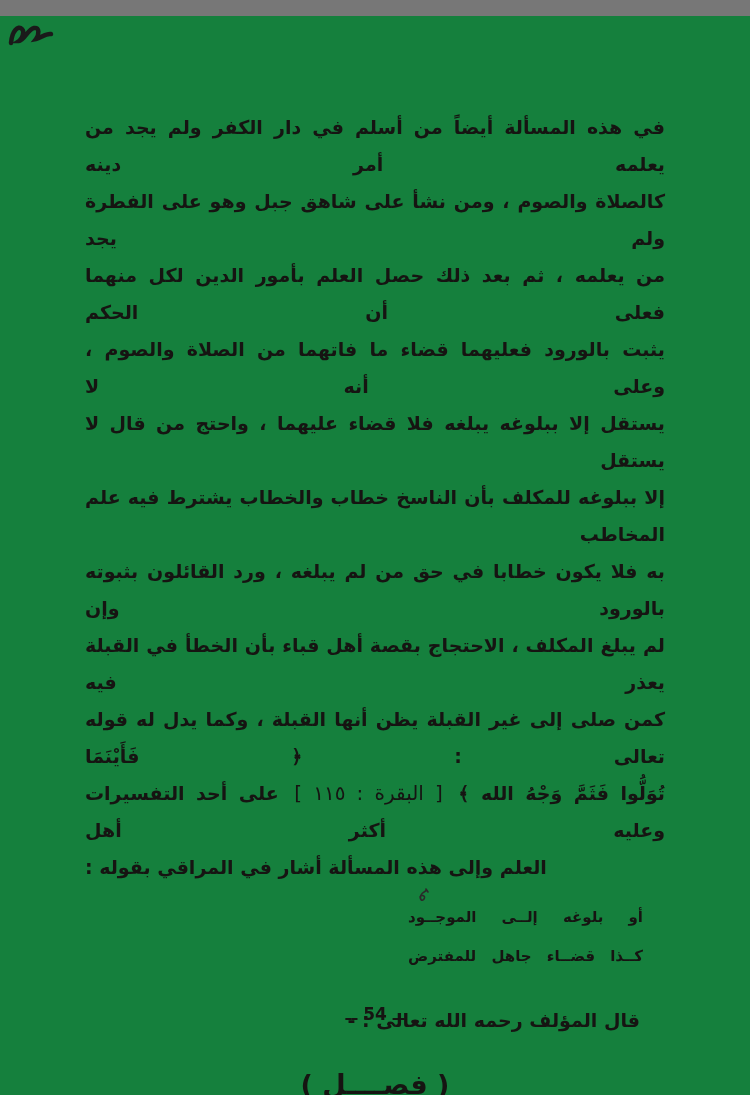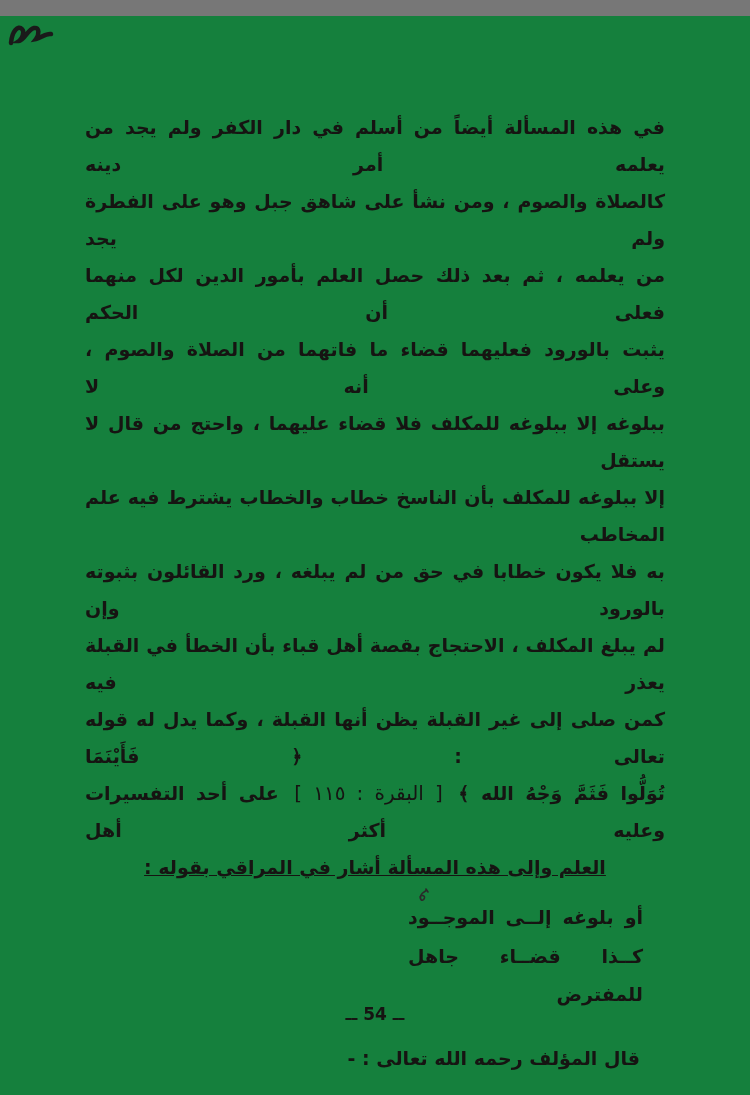--- a/index.html
+++ b/index.html
@@ -26,21 +26,21 @@
     font-size:19px;
     line-height:37px;
     font-weight:700;
     white-space:nowrap;
   }
   .jline{
     white-space:normal;
     text-align:justify;
     text-align-last:justify;
   }
-  .rline{ text-align:center;text-decoration:underline; }
+  .rline{ text-align:left; }
   .quran{
     font-weight:800;
     letter-spacing:.2px;
   }
   .verse-ref{
     font-size:20px;
     font-weight:400;
     padding:0 4px;
   }
   
@@ -49,21 +49,21 @@
     padding:0 22px 0 30px;
     display:flex;
     flex-direction:column;
     gap:1px;
   }
   .poem-row{
     display:flex;
     justify-content:space-between;
   }
   .hemistich{
-    font-size:19px;
+    font-size:15px;
     line-height:38px;
     font-weight:700;
     text-align:justify;
     text-align-last:justify;
   }
   .hemistich.right{ width:250px; }
   .hemistich.left{ width:235px; }
   .author-line{
     margin-top:27px;
     font-size:19px;
@@ -110,21 +110,21 @@
     <path d="M3,22 C4,10 10,4 14,8 C17,11 14,18 11,20 C16,20 20,8 26,7 C32,6 31,14 28,18 C33,17 38,12 43,13" fill="none" stroke="#1a1a1a" stroke-width="4.5" stroke-linecap="round"></path>
   </svg>
 
   <div class="text-block">
 
     <div>
       <div class="line jline">في هذه المسألة أيضاً من أسلم في دار الكفر ولم يجد من يعلمه أمر دينه</div>
       <div class="line jline">كالصلاة والصوم ، ومن نشأ على شاهق جبل وهو على الفطرة ولم يجد</div>
       <div class="line jline">من يعلمه ، ثم بعد ذلك حصل العلم بأمور الدين لكل منهما فعلى أن الحكم</div>
       <div class="line jline">يثبت بالورود فعليهما قضاء ما فاتهما من الصلاة والصوم ، وعلى أنه لا</div>
-      <div class="line jline">ببلوغه إلا ببلوغه للمكلف فلا قضاء عليهما ، واحتج من قال لا يستقل</div>
+      <div class="line jline">يستقل إلا ببلوغه يبلغه فلا قضاء عليهما ، واحتج من قال لا يستقل</div>
       <div class="line jline">إلا ببلوغه للمكلف بأن الناسخ خطاب والخطاب يشترط فيه علم المخاطب</div>
       <div class="line jline">به فلا يكون خطابا في حق من لم يبلغه ، ورد القائلون بثبوته بالورود وإن</div>
       <div class="line jline">لم يبلغ المكلف ، الاحتجاج بقصة أهل قباء بأن الخطأ في القبلة يعذر فيه</div>
       <div class="line jline">
         <span>كمن صلى إلى غير القبلة يظن أنها القبلة ، وكما يدل له قوله تعالى : </span><span class="quran">﴿ فَأَيْنَمَا</span>
       </div>
       <div class="line jline">
         <span class="quran">تُوَلُّوا فَثَمَّ وَجْهُ الله ﴾</span> <span class="verse-ref">[ البقرة : ١١٥ ]</span> <span>على أحد التفسيرات وعليه أكثر أهل</span>
       </div>
       <div class="line rline">العلم وإلى هذه المسألة أشار في المراقي بقوله :</div>

